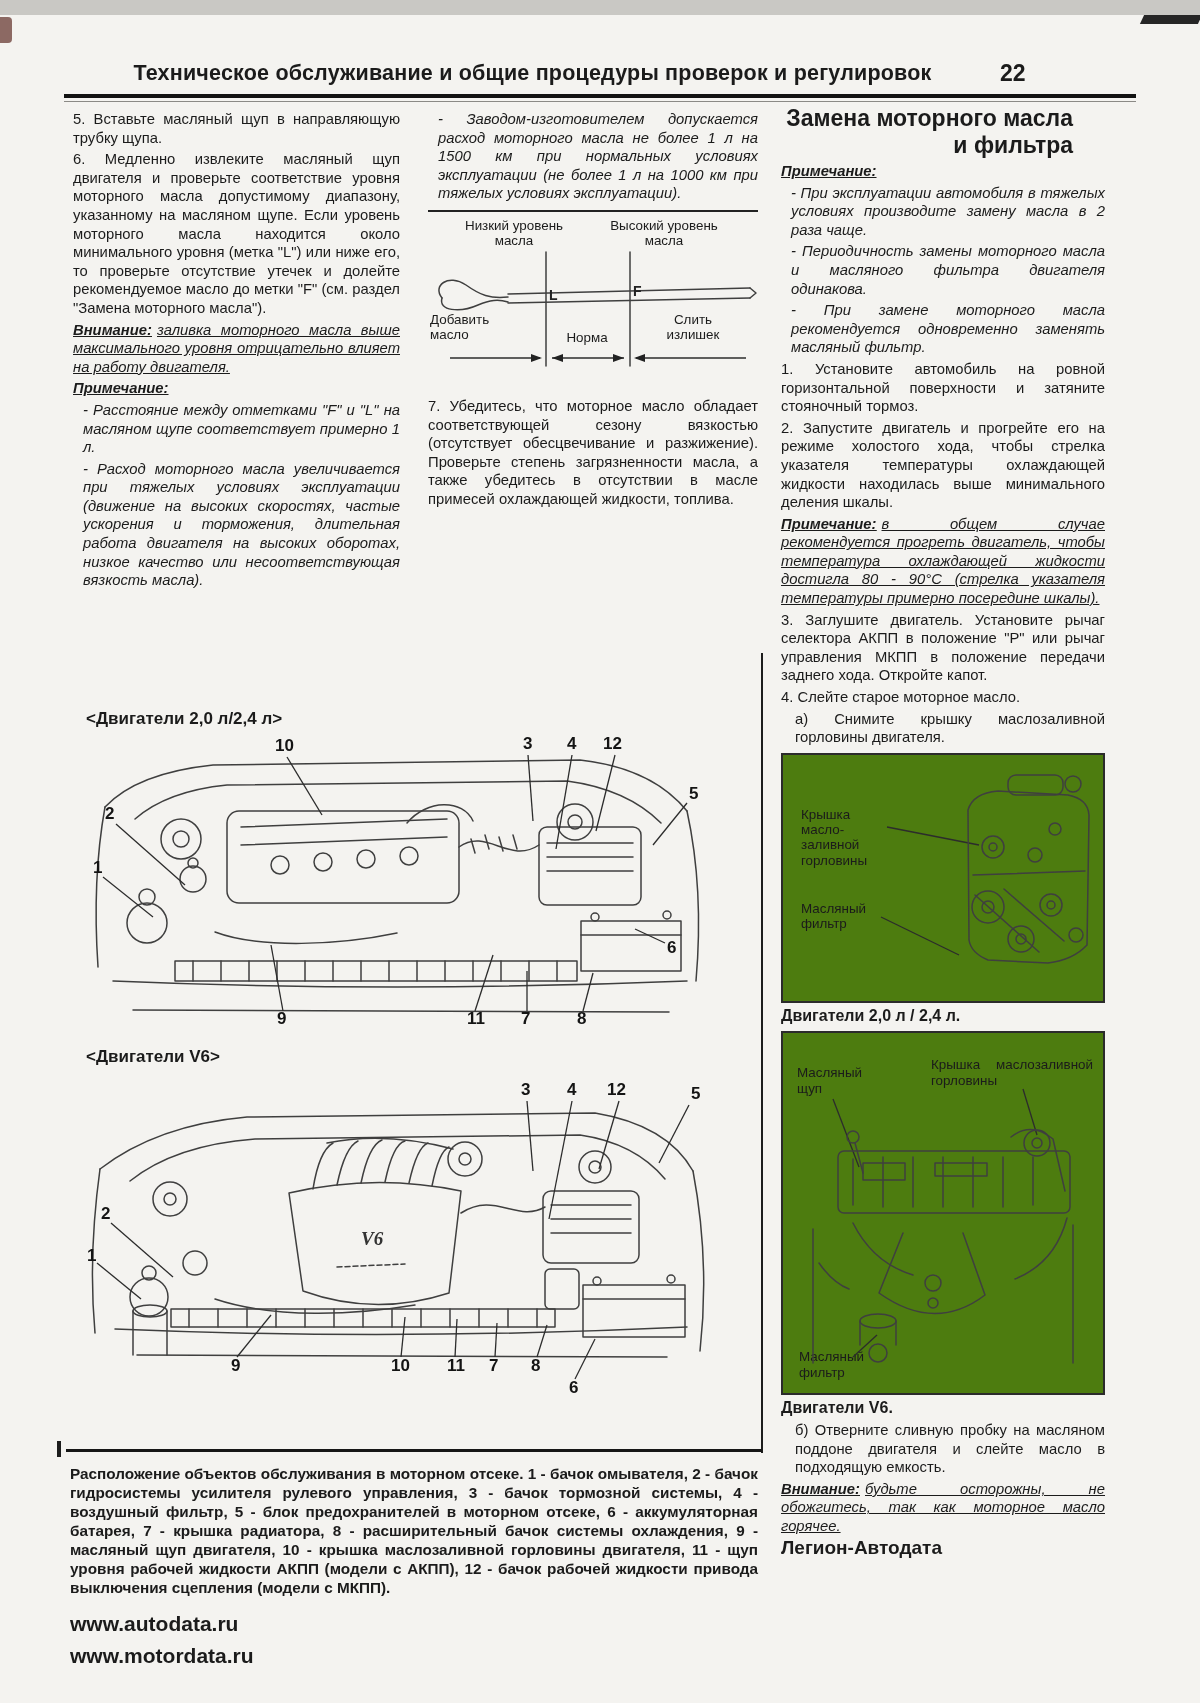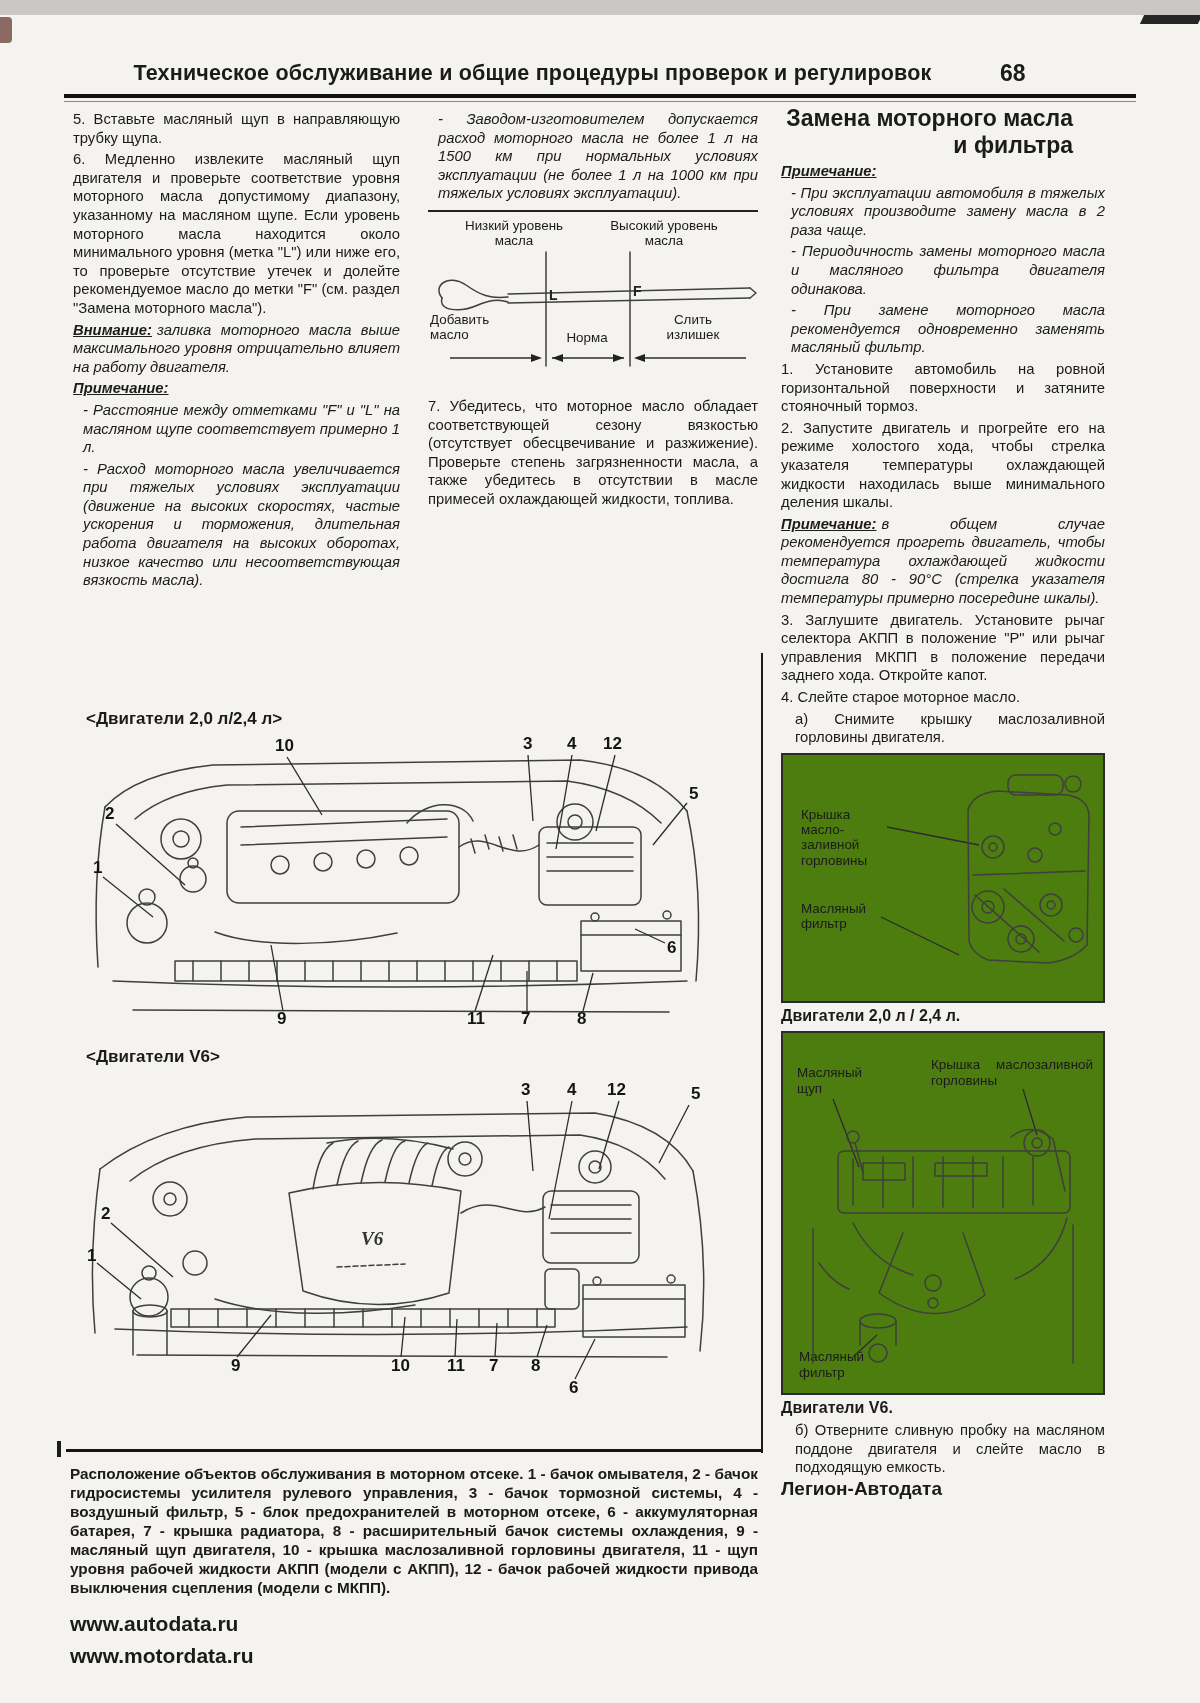--- a/index.html
+++ b/index.html
@@ -16,21 +16,21 @@
   .hdr-num   { left:1000px; top:45px; font-weight:700; font-size:23px; }
   .hdr-rule  { left:64px; top:79px; width:1072px; height:4px; background:#121212; }
   .hdr-rule2 { left:64px; top:86px; width:1072px; height:1px; background:#8b8a86; }
 
   
   .col { position:absolute; font-size:14.8px; line-height:18.6px; text-align:justify; }
   .col p { margin:0 0 3px 0; }
   #col1 { left:73px;  top:95px; width:327px; }
   #col2 { left:428px; top:95px; width:330px; }
   #col3 { left:781px; top:90px; width:324px; }
-  .note { font-style:italic; }
+  .note { font-style:italic;text-decoration:underline; }
   .note-ind { font-style:italic; padding-left:10px; }
   .lbl { font-weight:700; font-style:italic; text-decoration:underline; margin-right:5px; }
   .sub { padding-left:14px; }
   .h1 { font-weight:700; font-size:23px; line-height:27px; margin:0 0 8px 0; width:292px; text-align:right; }
 
   
   .dip-fig { position:relative; height:176px; border-top:2px solid #222; margin:7px 0 9px 0; }
   .dip-lbl { position:absolute; font-size:13.4px; line-height:15.5px; text-align:center; font-style:normal; }
 
   
@@ -57,21 +57,21 @@
 </head>
 <body>
 
 <div class="page">
 
   <div class="artifact" style="left:0;top:2px;width:12px;height:26px;background:#6a3b34;opacity:.75;border-radius:0 4px 4px 0;"></div>
   <div class="artifact" style="left:1142px;top:0;width:58px;height:9px;background:#262626;transform:skewX(-25deg);"></div>
   <div class="artifact" style="left:57px;top:1426px;width:4px;height:16px;background:#1c1c1c;"></div>
 
   <div class="abs hdr-title">Техническое обслуживание и общие процедуры проверок и регулировок</div>
-  <div class="abs hdr-num">68</div>
+  <div class="abs hdr-num">22</div>
   <div class="abs hdr-rule"></div>
   <div class="abs hdr-rule2"></div>
 
   <div class="col" id="col1">
     <p>5. Вставьте масляный щуп в направляющую трубку щупа.</p>
     <p>6. Медленно извлеките масляный щуп двигателя и проверьте соответствие уровня моторного масла допустимому диапазону, указанному на масляном щупе. Если уровень моторного масла находится около минимального уровня (метка "L") или ниже его, то проверьте отсутствие утечек и долейте рекомендуемое масло до метки "F" (см. раздел "Замена моторного масла").</p>
     <p class="note"><span class="lbl">Внимание:</span><span>заливка моторного масла выше максимального уровня отрицательно влияет на работу двигателя.</span></p>
     <p><span class="lbl">Примечание:</span></p>
     <p class="note-ind">- Расстояние между отметками "F" и "L" на масляном щупе соответствует примерно 1 л.</p>
     <p class="note-ind">- Расход моторного масла увеличивается при тяжелых условиях эксплуатации (движение на высоких скоростях, частые ускорения и торможения, длительная работа двигателя на высоких оборотах, низкое качество или несоответствующая вязкость масла).</p>
@@ -187,20 +187,21 @@
           <path d="M77,288 L77,312 M113,288 L113,312"></path>
           <circle cx="95" cy="320" r="9"></circle>
           <path d="M30,196 L30,330 M290,192 L290,330"></path>
           <path d="M36,230 Q50,250 66,256"></path>
         </g>
       </svg>
     </div>
     <p class="figcap">Двигатели V6.</p>
 
     <p class="sub">б) Отверните сливную пробку на масляном поддоне двигателя и слейте масло в подходящую емкость.</p>
+    <p class="note"><span class="lbl">Внимание:</span><span>будьте осторожны, не обожгитесь, так как моторное масло горячее.</span></p>
     <p class="brand">Легион-Автодата</p>
   </div>
 
   <div class="abs diag-title" style="left:86px;top:694px;">&lt;Двигатели 2,0 л/2,4 л&gt;</div>
   <div class="abs diag-title" style="left:86px;top:1032px;">&lt;Двигатели V6&gt;</div>
 
   <svg class="abs" style="left:75px;top:712px;" width="645" height="300" viewBox="0 0 645 300">
     <g class="art">
       <path d="M30,80 Q62,46 138,38 L505,33 Q577,41 612,84"></path>
       <path d="M30,80 Q17,152 23,240"></path>

